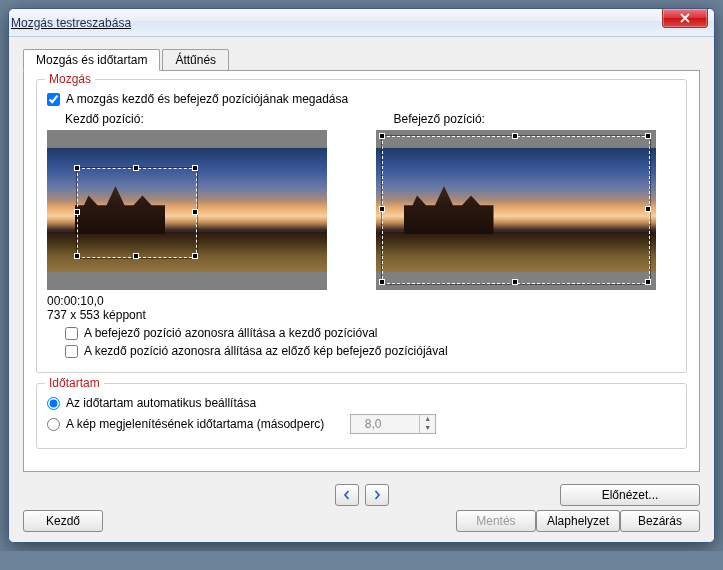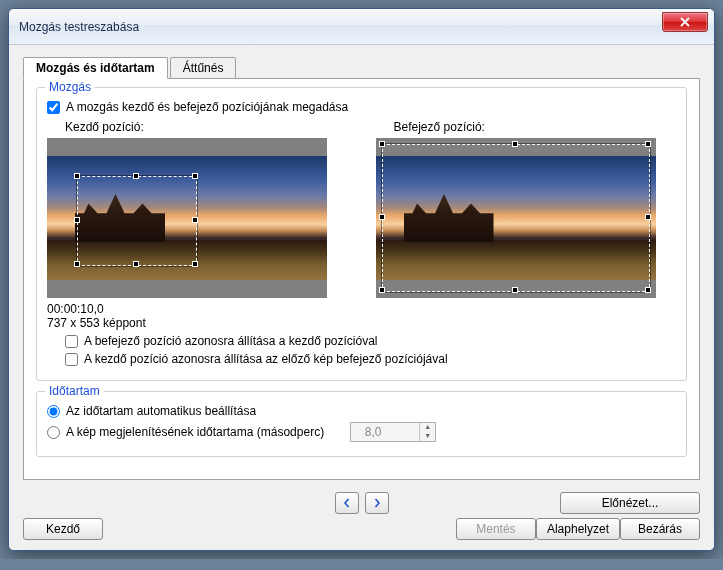--- a/index.html
+++ b/index.html
@@ -1,28 +1,28 @@
 <!DOCTYPE html>
 <html><head>
 <meta charset="utf-8">
 <style>
 * { box-sizing: border-box; font-family: 'Segoe UI', Tahoma, sans-serif; font-size: 12px; }
 body { margin: 0; background: #6b8299; padding: 8px; }
 .window { width: 707px; background: #fff; border: 1px solid #3a5a8a; border-radius: 6px; box-shadow: 0 5px 20px rgba(0,0,0,0.5); overflow: hidden; }
-.titlebar { height: 36px; background: linear-gradient(to bottom, #f8f8f8 0%, #e8eef7 45%, #dde7f3 46%, #eaf1fa 100%); border-bottom: 1px solid #c0cad8; display: flex; align-items: center; padding: 0 6px 0 10px; position: relative; }
+.titlebar { height: 28px; background: linear-gradient(to bottom, #f8f8f8 0%, #e8eef7 45%, #dde7f3 46%, #eaf1fa 100%); border-bottom: 1px solid #c0cad8; display: flex; align-items: center; padding: 0 6px 0 2px; position: relative; text-decoration: underline; }
 .title { color: #1a2b4a; font-size: 12px; flex: 1; }
 .close-btn { width: 46px; height: 20px; background: linear-gradient(to bottom, #e78 0%, #d33 49%, #c11 50%, #d44 100%); border: 1px solid #933; border-radius: 0 0 3px 3px; margin-top: -10px; display: flex; align-items: center; justify-content: center; color: #fff; font-weight: bold; box-shadow: inset 0 0 0 1px rgba(255,255,255,0.3); }
 .close-btn svg { width: 10px; height: 10px; }
 .body { background: #f0f0f0; padding: 12px 14px 10px 14px; }
 .tabs { display: flex; margin-bottom: -1px; }
 .tab { padding: 3px 12px; border: 1px solid #a0a0a0; background: #f0f0f0; border-radius: 2px 2px 0 0; margin-right: 2px; cursor: pointer; }
-.tab.active { background: #fff; border-bottom-color: #fff; z-index: 2; position: relative; font-weight: bold; }
+.tab.active { background: #fff; border-bottom-color: #fff; z-index: 2; position: relative; }
 .tab-content { background: #fff; border: 1px solid #a0a0a0; padding: 8px 12px 12px 12px; }
 .fieldset { border: 1px solid #d0d0d0; border-radius: 3px; padding: 8px 10px 10px 10px; margin-bottom: 10px; position: relative; }
-.legend { position: absolute; top: -8px; left: 8px; background: #fff; padding: 0 4px; color: #1d4ed8; }
+.legend { position: absolute; top: -8px; left: 8px; background: #fff; padding: 0 4px; color: #b91c1c; }
 .cb-row { display: flex; align-items: center; gap: 6px; margin: 4px 0; }
 .cb-row input[type=checkbox], .cb-row input[type=radio] { margin: 0; }
 .positions { display: flex; gap: 28px; margin: 6px 0 4px 0; }
 .poscol { flex: 1; }
 .poslabel { margin-bottom: 4px; padding-left: 18px; }
 .preview { width: 280px; height: 160px; background: #888; position: relative; overflow: hidden; }
 .gray-top { position:absolute; top:0; left:0; right:0; height:18px; background:#808080; }
 .gray-bot { position:absolute; bottom:0; left:0; right:0; height:18px; background:#808080; }
 .sky { position:absolute; top:18px; left:0; right:0; bottom:18px;
   background: linear-gradient(to bottom,

